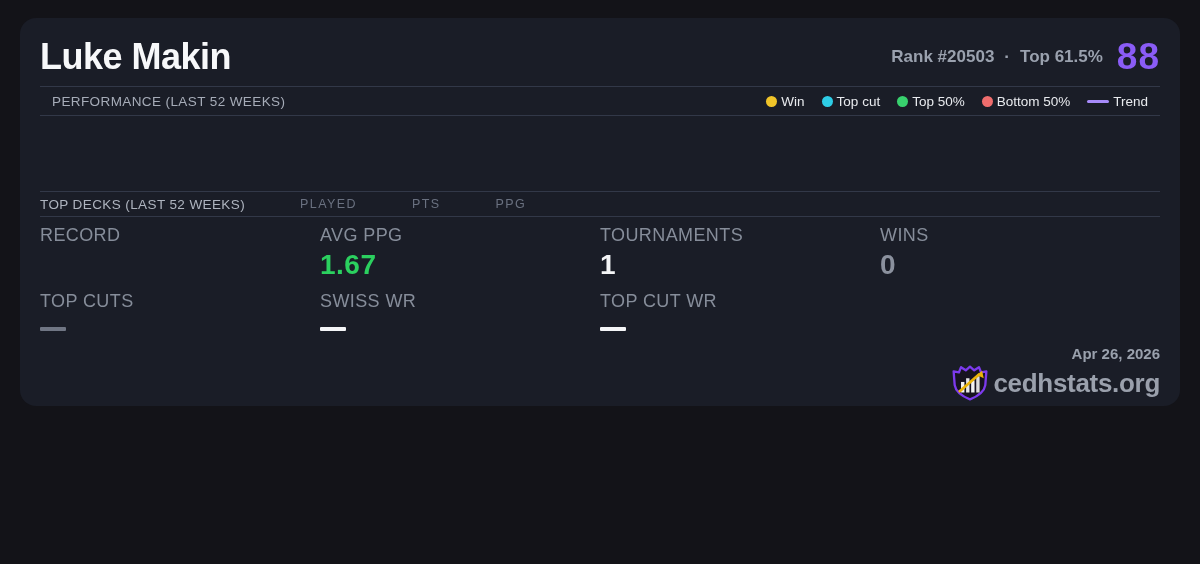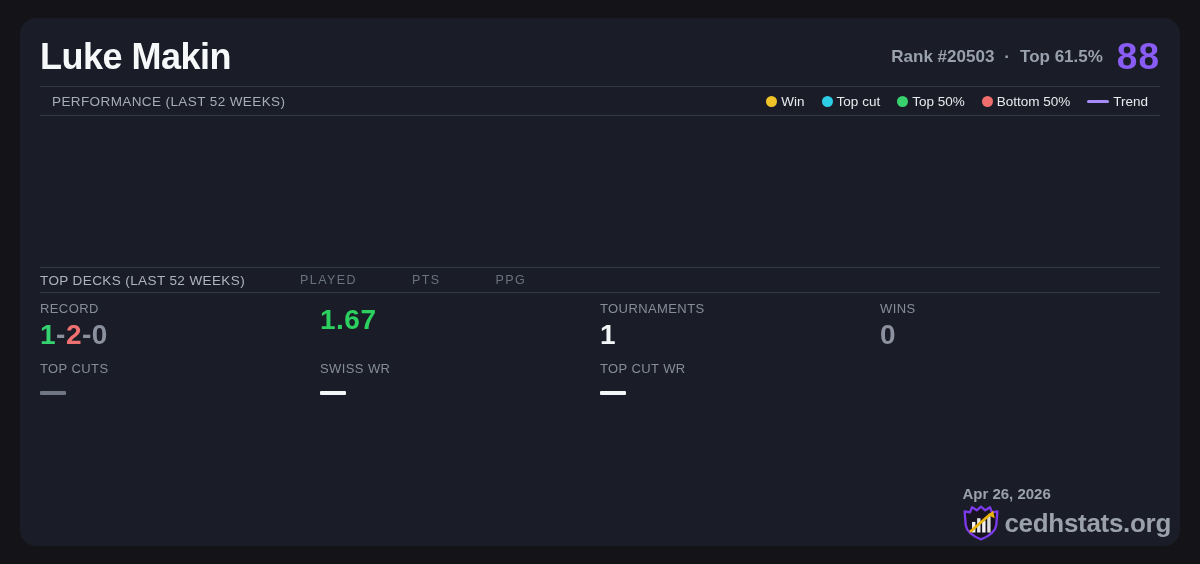--- a/index.html
+++ b/index.html
@@ -5,21 +5,21 @@
   * { margin: 0; padding: 0; box-sizing: border-box; }
   html, body {
     width: 1200px; height: 564px;
     background: #131318;
     font-family: "Liberation Sans", "DejaVu Sans", sans-serif;
     overflow: hidden;
   }
   .card {
     position: absolute;
     left: 20px; top: 18px;
-    width: 1160px; height: 528px;
+    width: 1160px; height: 388px;
     background: #1a1d27;
     border-radius: 16px;
     display: flex;
     flex-direction: column;
     overflow: hidden;
   }
   .divider {
     border-top: 1px solid #323848;
     margin: 0 20px;
     flex: 0 0 auto;
@@ -119,43 +119,43 @@
     position: relative;
     display: grid;
     grid-template-columns: repeat(4, 1fr);
     grid-auto-rows: min-content;
     padding: 8px 20px 0 20px;
     column-gap: 0;
   }
   .stat-cell { display: flex; flex-direction: column; }
   .stat-label {
     color: #868d9a;
-    font-size: 13px;
+    font-size: 18px;
     letter-spacing: 0.4px;
   }
   .stat-value {
     margin-top: 3px;
     font-size: 28px;
     font-weight: 700;
     color: #f4f5f7;
     letter-spacing: 0.5px;
   }
   .stat-value.muted { color: #8b919e; }
   .row2 { margin-top: 10px; }
   .dash {
     width: 26px; height: 4px;
     border-radius: 1px;
     margin-top: 15px;
     background: #f4f5f7;
   }
   
   .footer {
     position: absolute;
-    right: 9px; bottom: 4px;
-    text-align: left;
+    right: 20px; bottom: 4px;
+    text-align: right;
   }
   .footer-date {
     color: #9aa1ad;
     font-size: 15px;
     font-weight: 600;
   }
   .brand-row {
     margin-top: 2px;
     display: flex;
     align-items: center;
@@ -228,26 +228,24 @@
       <span class="topdecks-col">PPG</span>
     </div>
   </div>
 
   <div class="divider"></div>
 
   <div class="stats">
 
     <div class="stat-cell">
       <div class="stat-label">RECORD</div>
-      <div class="stat-value">
-        <span style="color: rgb(53, 211, 111);">1</span><span class="muted" style="color:#8b919e">-</span><span style="color: rgb(239, 112, 112);">2</span><span style="color:#8b919e">-</span><span style="color: rgb(139, 145, 158);">0</span>
-      </div>
-    </div>
-
-    <div class="stat-cell">
+    </div>
+
+    <div class="stat-cell">
+      <div class="stat-label">AVG PPG</div>
       <div class="stat-value" style="color: rgb(43, 208, 95);">1.67</div>
     </div>
 
     <div class="stat-cell">
       <div class="stat-label">TOURNAMENTS</div>
       <div class="stat-value">1</div>
     </div>
 
     <div class="stat-cell">
       <div class="stat-label">WINS</div>

